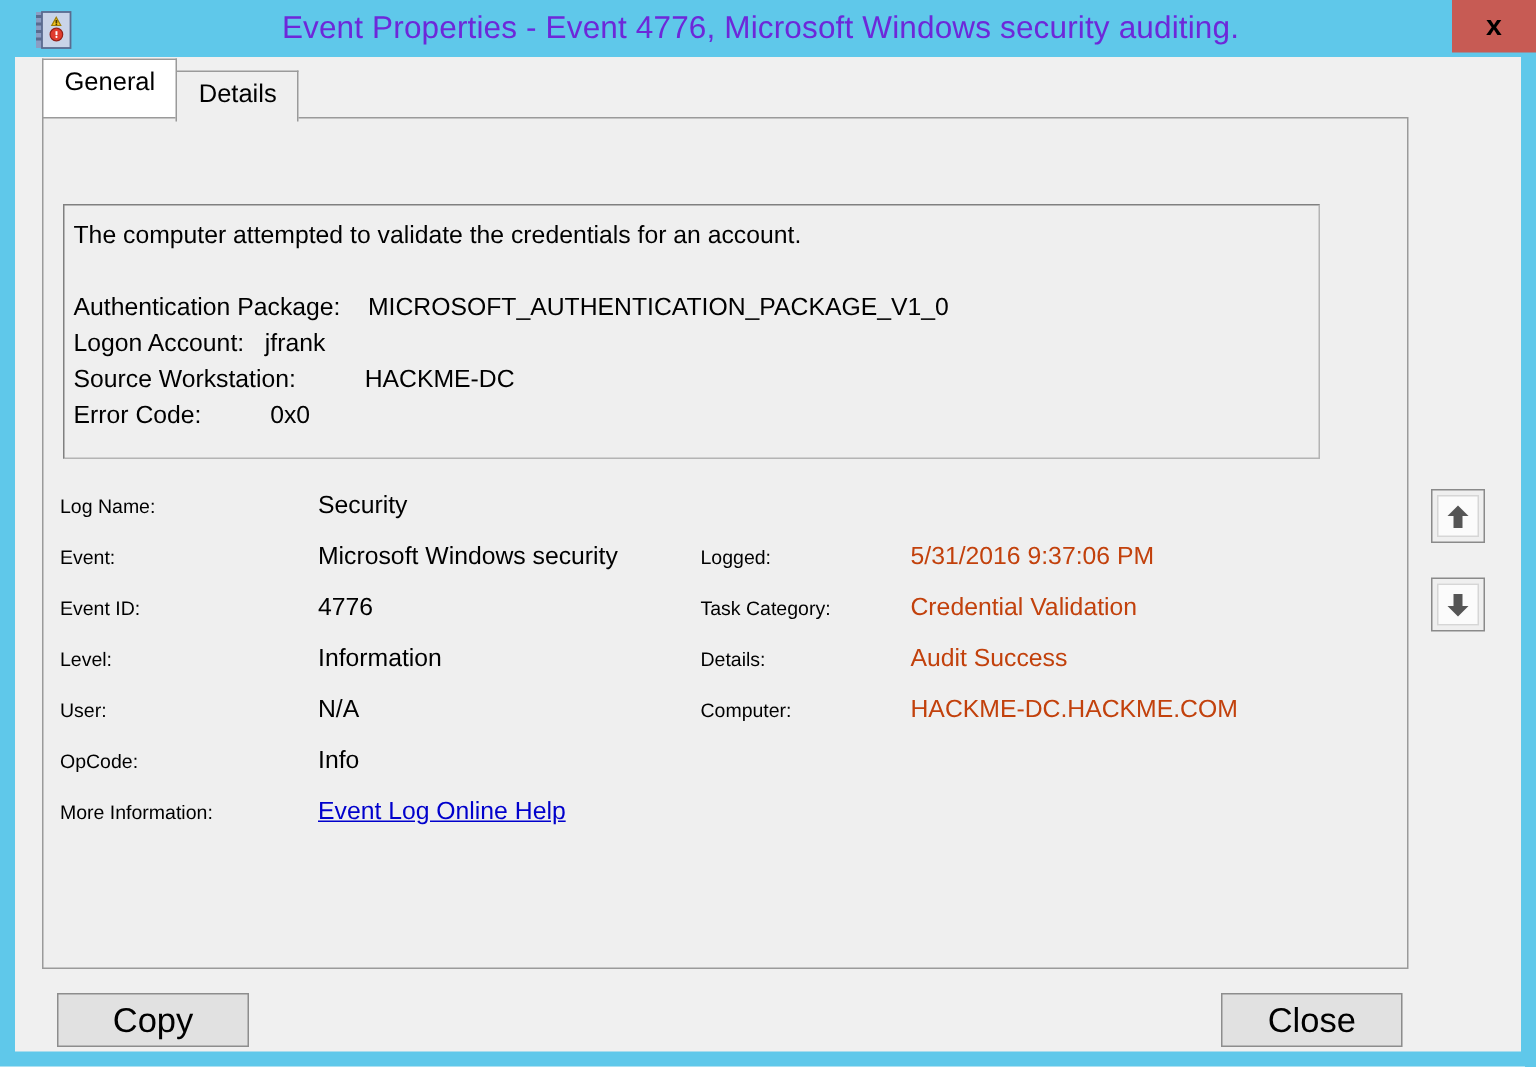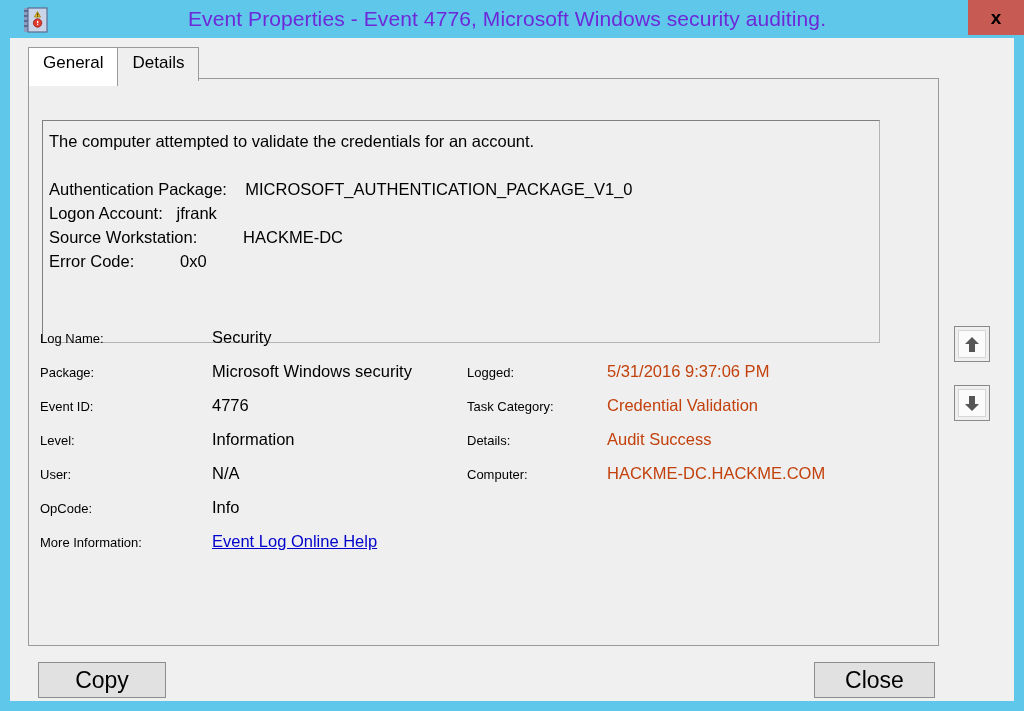--- a/index.html
+++ b/index.html
@@ -98,21 +98,21 @@
     cursor: pointer;
     line-height: 22px;
     position: relative;
     top: 3px;
     height: 24px;
     box-sizing: content-box;
   }
   .tab.active {
     background: #ffffff;
     border-color: #9a9a9a;
-    top: 8px;
+    top: 0;
     height: 27px;
     z-index: 6;
     padding-bottom: 7px;
   }
 
   
   .tabpage {
     position: absolute;
     left: 18px;
     top: 40px;
@@ -120,23 +120,23 @@
     height: 568px;
     background: #efefef;
     border: 1px solid #9a9a9a;
     box-sizing: border-box;
   }
 
   
   .descbox {
     position: absolute;
     left: 32px;
-    top: 82px;
+    top: 98px;
     width: 838px;
-    height: 223px;
+    height: 170px;
     background: #efefef;
     border: 1px solid #b4b4b4;
     border-top-color: #808080;
     border-left-color: #808080;
     box-sizing: border-box;
     overflow: hidden;
     padding: 8px 6px 0 6px;
   }
   .descline {
     font-size: 16.5px;
@@ -284,21 +284,21 @@
     <div class="meta">
 
       <div class="meta-row">
         <span class="m-label">Log Name:</span>
         <span class="m-value">Security</span>
         <span class="m-label2"></span>
         <span class="m-value2"></span>
       </div>
 
       <div class="meta-row">
-        <span class="m-label">Package:</span>
+        <span class="m-label">Event:</span>
         <span class="m-value">Microsoft Windows security</span>
         <span class="m-label2">Logged:</span>
         <span class="m-value2">5/31/2016 9:37:06 PM</span>
       </div>
 
       <div class="meta-row">
         <span class="m-label">Event ID:</span>
         <span class="m-value">4776</span>
         <span class="m-label2">Task Category:</span>
         <span class="m-value2">Credential Validation</span>

